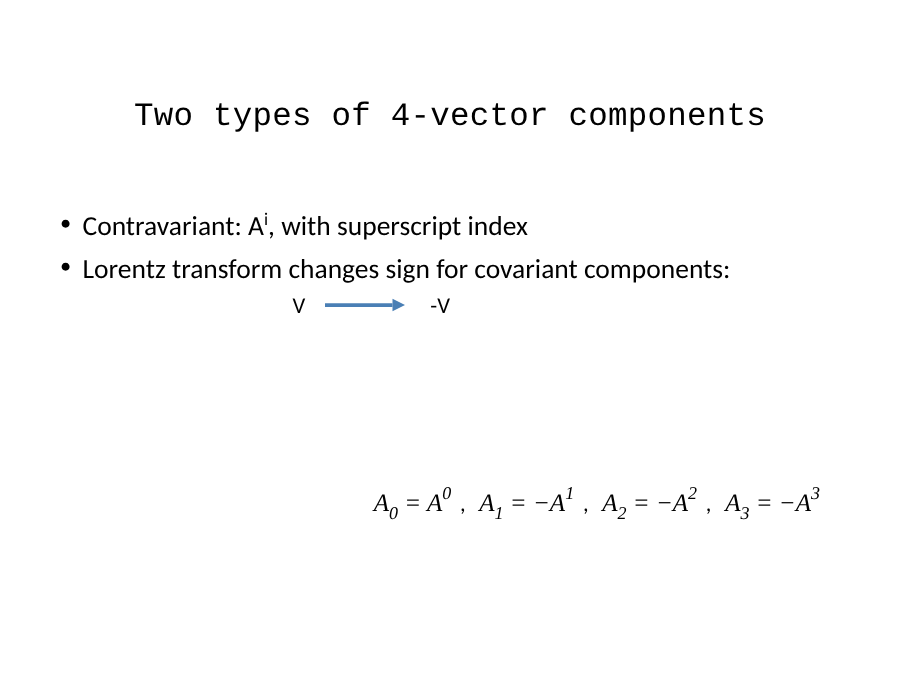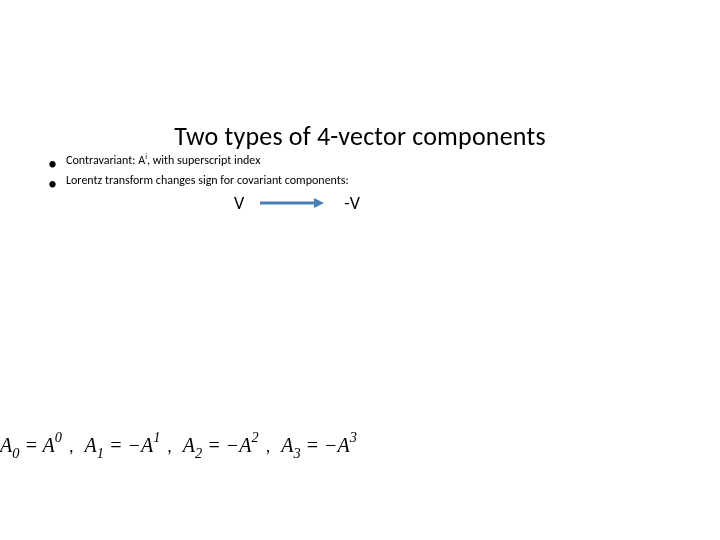--- a/index.html
+++ b/index.html
@@ -1,29 +1,29 @@
 <!DOCTYPE html>
 <html><head>
 <meta charset="utf-8">
 <style>
   * { margin: 0; padding: 0; box-sizing: border-box; }
   html, body { width: 720px; height: 540px; background: #fff; font-family: Calibri, "Segoe UI", Arial, sans-serif; color: #000; }
   .slide { width: 720px; height: 540px; position: relative; padding: 0; }
-  .title { text-align: center; font-size: 26px; font-weight: 400; margin-top: 120px; color: #000; letter-spacing: 0.2px; }
-  .bullets { margin-left: 40px; font-size: 12px; line-height: 1.35; }
+  .title { text-align: center; font-size: 26px; font-weight: 400; margin-top: 78px; color: #000; letter-spacing: 0.2px; font-family: Liberation Mono, monospace; }
+  .bullets { margin-top: 58px; margin-left: 40px; font-size: 22px; line-height: 1.35; }
   .bullets li { list-style: none; margin-bottom: 4px; position: relative; padding-left: 26px; }
   .bullets li::before { content: "•"; position: absolute; left: 8px; top: 0; font-size: 18px; }
   .sup { vertical-align: super; font-size: 0.65em; line-height: 0; }
   .sub { vertical-align: sub; font-size: 0.65em; line-height: 0; }
   .lorentz-row { margin-top: 2px; display: flex; align-items: center; justify-content: flex-start; padding-left: 234px; font-size: 18px; }
   .v-left { margin-right: 8px; }
   .arrow { margin: 0 8px; display: inline-flex; align-items: center; }
   .arrow svg { display: block; }
   .v-right { margin-left: 12px; }
-  .equations { position: absolute; top: 314px; left: 0; width: 656px; text-align: left; font-family: "Comic Sans MS", "Segoe Script", cursive; font-size: 20px; font-style: italic; color: #000; }
+  .equations { position: absolute; top: 314px; left: 0; width: 656px; text-align: right; font-family: "Comic Sans MS", "Segoe Script", cursive; font-size: 20px; font-style: italic; color: #000; }
   .eq-group { display: inline-block; white-space: nowrap; }
   .hsup { vertical-align: super; font-size: 0.72em; line-height: 0; position: relative; top: -2px; }
   .hsub { vertical-align: sub; font-size: 0.72em; line-height: 0; position: relative; bottom: -1px; }
   .comma { font-family: Calibri, "Segoe UI", Arial, sans-serif; font-style: normal; font-size: 18px; margin: 0 6px 0 2px; vertical-align: baseline; }
 </style>
 </head>
 <body>
 
 <div class="slide">
 

